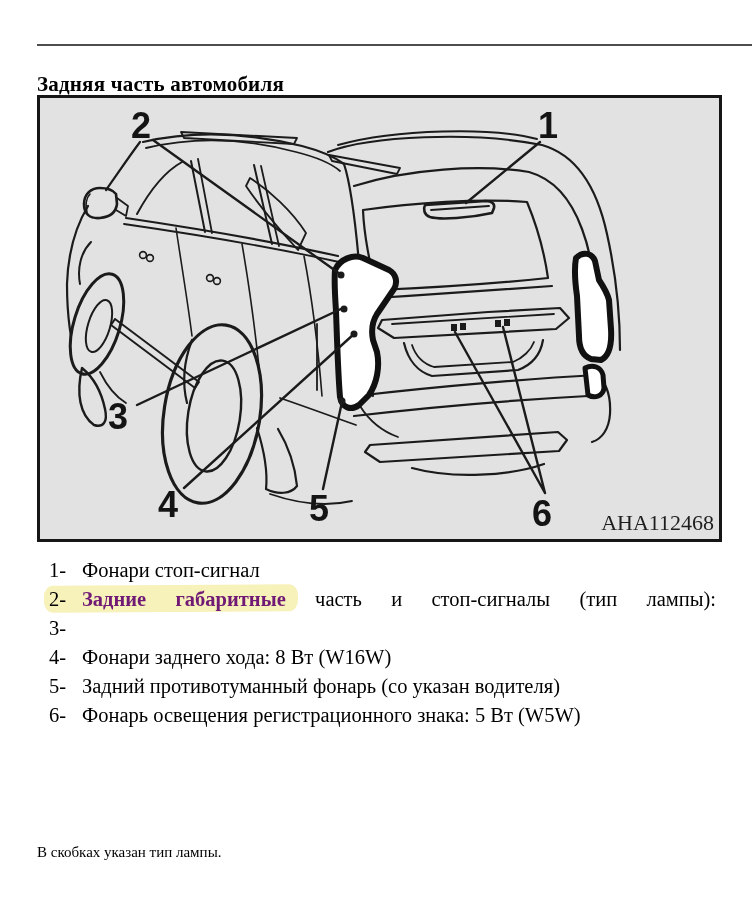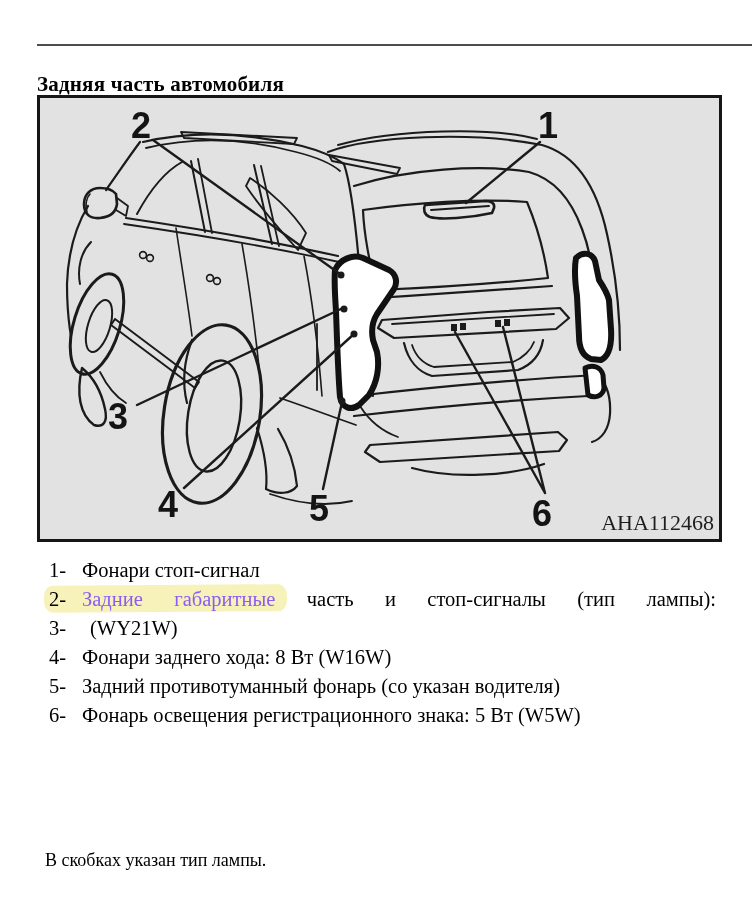--- a/index.html
+++ b/index.html
@@ -16,31 +16,31 @@
   .diagram svg{position:absolute;left:0;top:0;width:100%;height:100%;}
   .co-num{font:bold 36px "Liberation Sans",sans-serif;fill:#141414;}
   .fig-code{font:22px "Liberation Serif",serif;fill:#1e1e1e;}
 
   .legend{position:absolute;left:49px;top:556px;width:667px;font-size:20.5px;line-height:29px;}
   .li{display:flex;align-items:flex-start;}
   .li .num{flex:0 0 33px;}
   .li .body{flex:1 1 auto;min-width:0;}
   .jl{text-align:justify;text-align-last:justify;}
   .cont-indent{margin-left:8px;}
-  .hl{position:relative;color:#8b5cf6;}
+  .hl{position:relative;color:#701a75;font-weight:bold;}
   .hl::before{
     content:"";position:absolute;z-index:-1;top:-3px;bottom:-2px;left:-38px;right:-12px;
     background:#f7f1ba;border-radius:9px/11px;transform:rotate(-0.4deg);
   }
   .hl2::before{left:-40px;right:-26px;border-radius:10px/12px;transform:rotate(-0.6deg);}
   .hl2::after{
     content:"";position:absolute;z-index:-1;left:-40px;bottom:-8px;width:132px;height:9px;
     background:#f7f1ba;border-radius:5px;transform:rotate(-1.2deg);
   }
-  .footnote{position:absolute;left:37px;top:838px;font-size:18px;line-height:29px;margin:8px;}
+  .footnote{position:absolute;left:37px;top:838px;font-size:15px;line-height:29px;margin:0;}
 </style>
 </head>
 <body>
 
 <div class="top-rule"></div>
 <h1 class="page-title">Задняя часть автомобиля</h1>
 
 <div class="diagram">
   <svg viewBox="0 0 679 441">
     <g stroke="#1b1b1b" fill="none" stroke-width="2.2" stroke-linecap="round" stroke-linejoin="round">
@@ -169,21 +169,20 @@
   </div>
   <div class="li">
     <span class="num">2-</span>
     <span class="body">
       <span class="jl" style="display:block;"><span class="hl hl1">Задние габаритные</span> <span>часть и стоп-сигналы (тип лампы):</span></span>
     </span>
   </div>
   <div class="li">
     <span class="num">3-</span>
     <span class="body">
-      <span class="cont-indent" style="display:block;">(WY21W)</span>
     </span>
   </div>
   <div class="li">
     <span class="num">4-</span>
     <span class="body">Фонари заднего хода: 8 Вт (W16W)</span>
   </div>
   <div class="li">
     <span class="num">5-</span>
     <span class="body">Задний противотуманный фонарь (со указан водителя)</span>
   </div>

